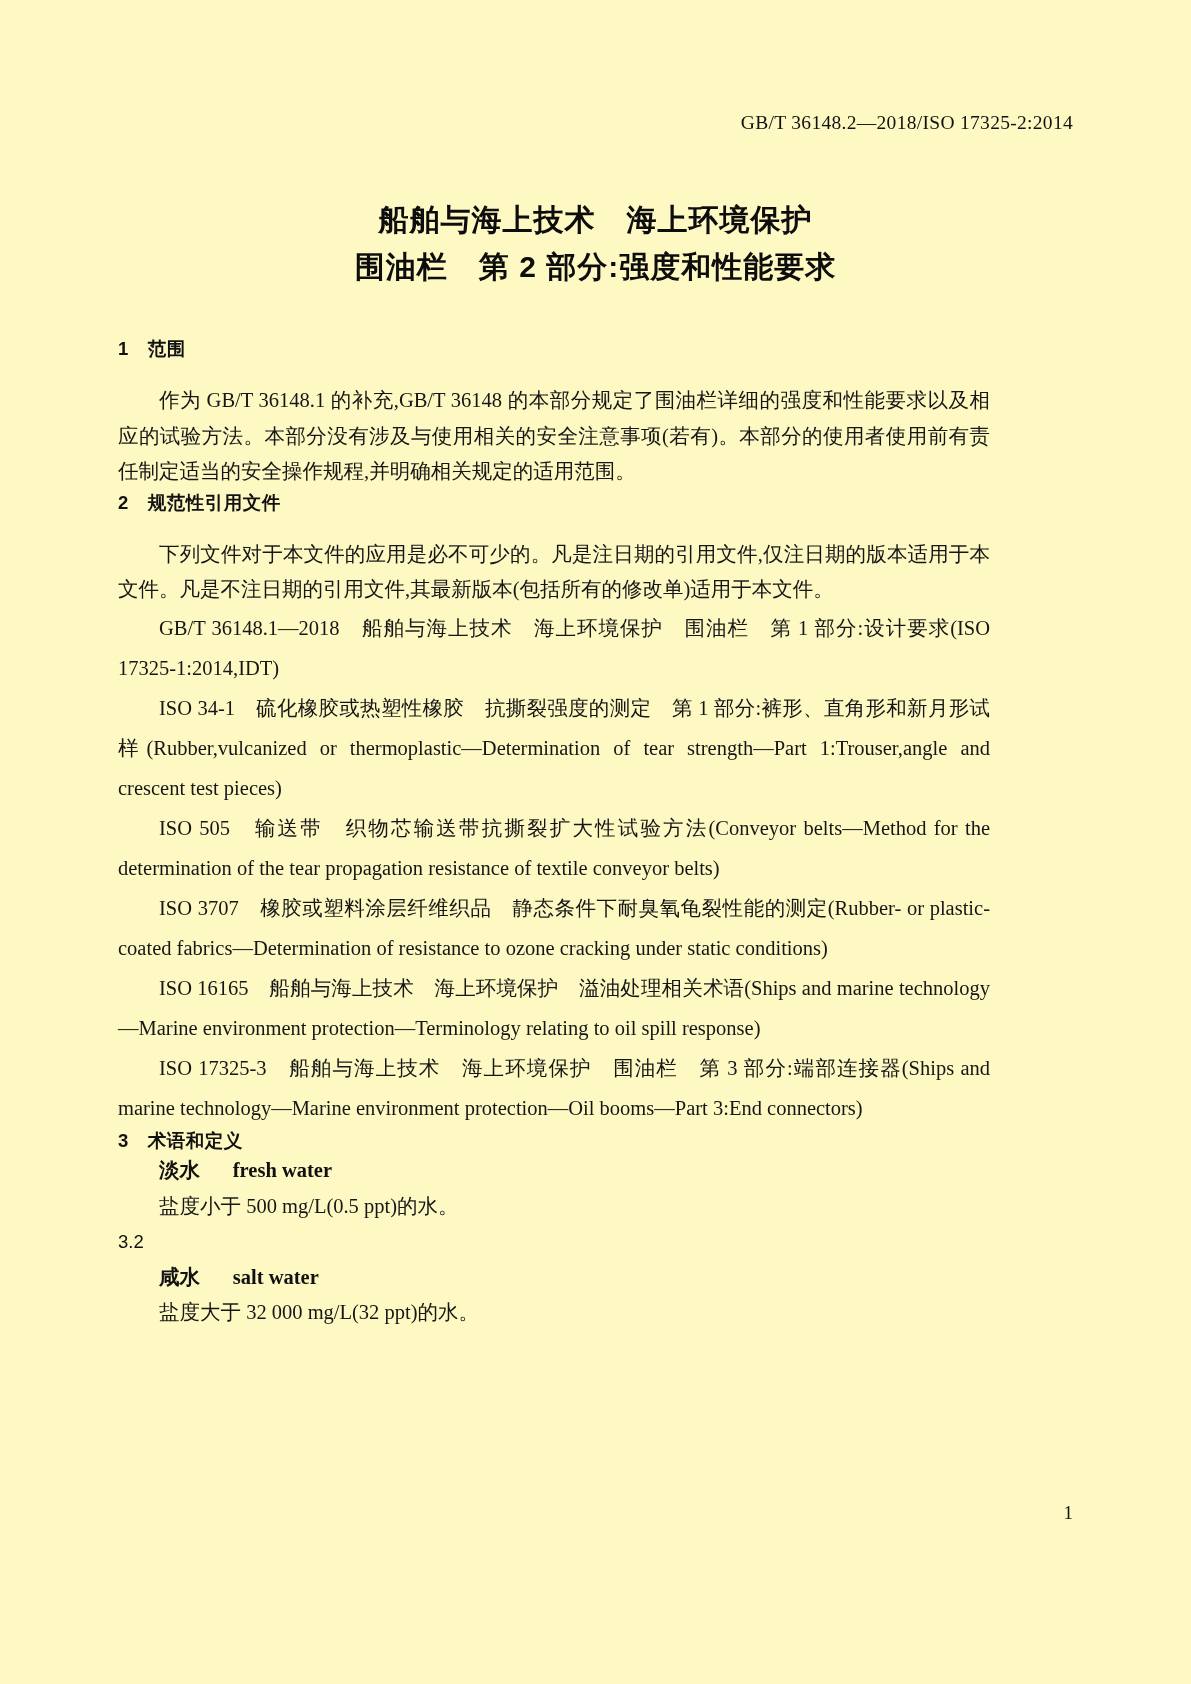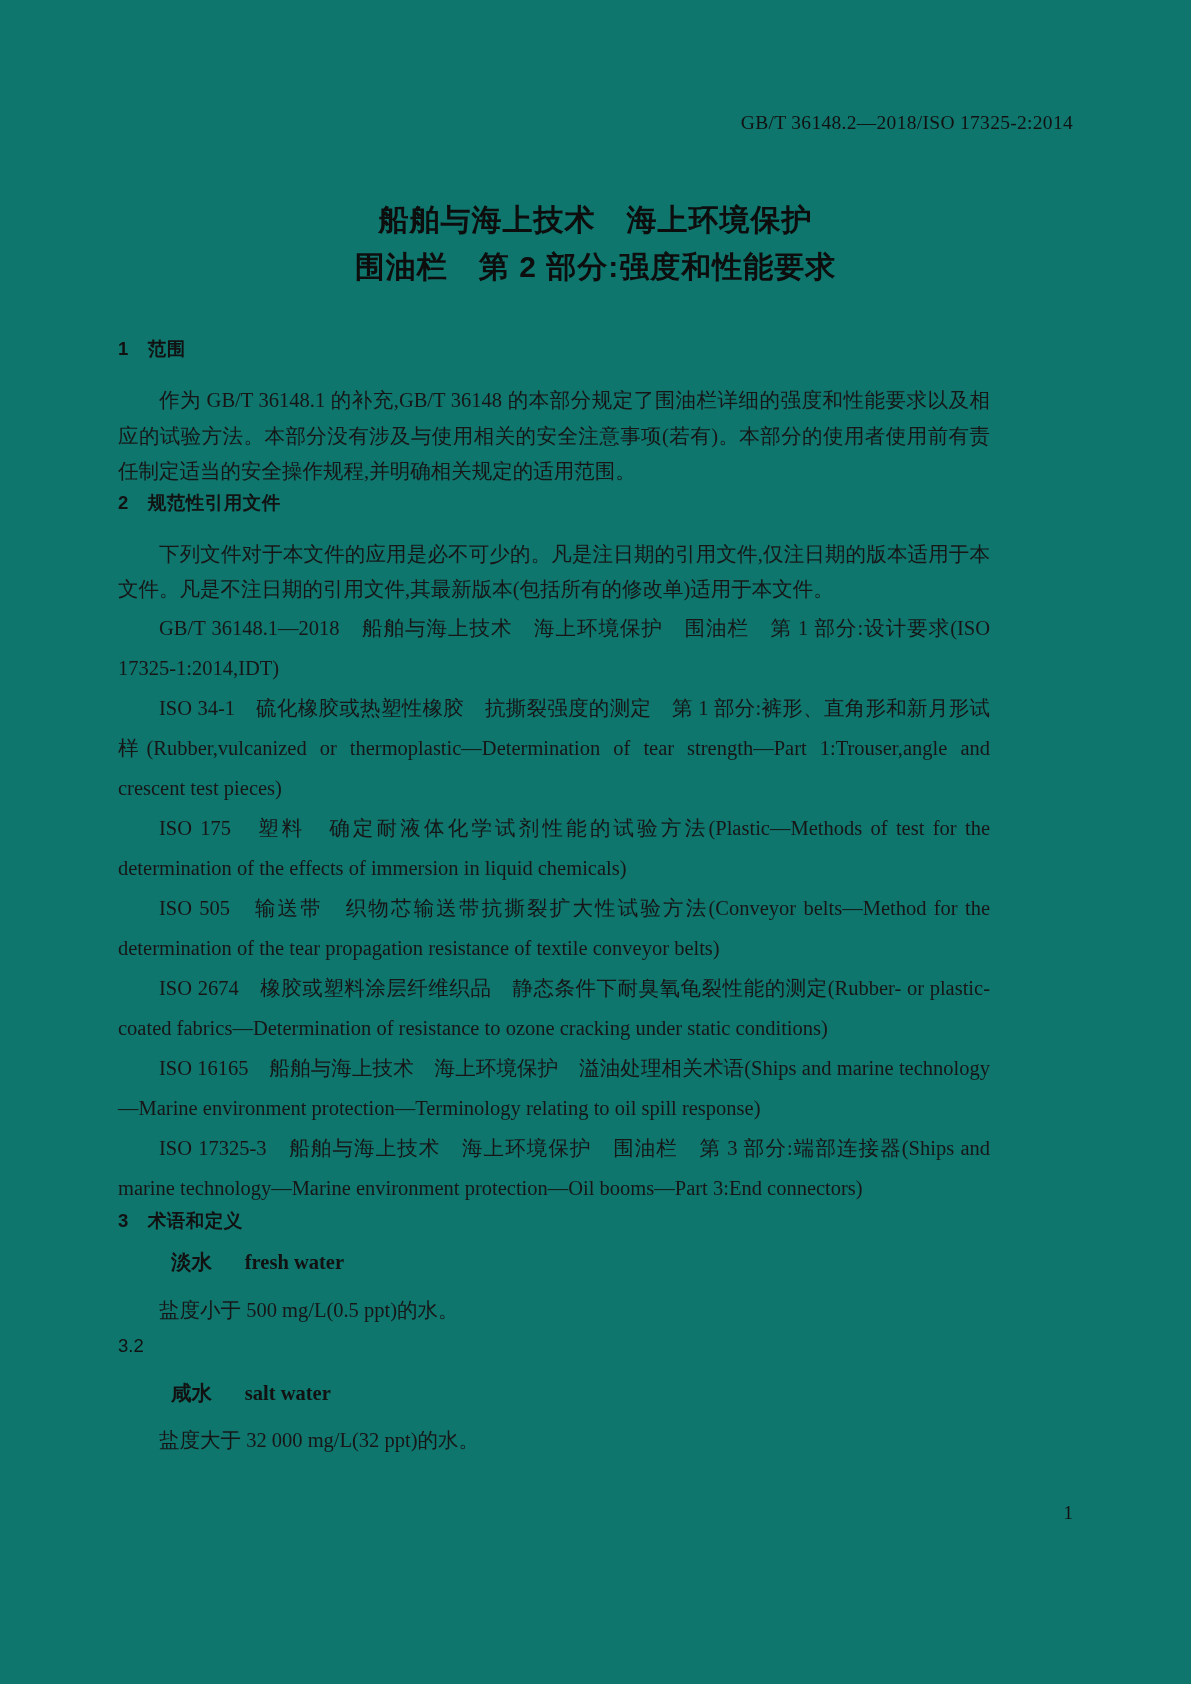--- a/index.html
+++ b/index.html
@@ -9,21 +9,21 @@
   }
   body {
     font-family: "Liberation Serif", "DejaVu Serif", serif;
     color: #1a1a1a;
   }
   .page {
     position: relative;
     width: 1191px;
     height: 1684px;
     margin: 0 auto;
-    background: #0f766e;
+    background: #fef9c3;
     box-sizing: border-box;
     overflow: hidden;
   }
   
   .running-header {
     position: absolute;
     top: 112px;
     left: 118px;
     right: 118px;
     text-align: right;
@@ -87,21 +87,21 @@
     color: #161616;
   }
   .term-num {
     margin: 0;
     font-family: "Liberation Sans", "DejaVu Sans", sans-serif;
     font-size: 18.5px;
     line-height: 35.6px;
     color: #111;
   }
   .term-name {
-    margin: 12px;
+    margin: 0;
     font-size: 20.5px;
     line-height: 35.6px;
     font-weight: 700;
     text-indent: 2em;
     color: #111;
   }
   .term-name .en {
     font-family: "Liberation Serif", "DejaVu Serif", serif;
     font-weight: 700;
     margin-left: 1.6em;
@@ -139,23 +139,22 @@
 
   <div class="content">
 
     <h2 class="clause">1　范围</h2>
     <p class="para first-after-head">作为 GB/T 36148.1 的补充,GB/T 36148 的本部分规定了围油栏详细的强度和性能要求以及相应的试验方法。本部分没有涉及与使用相关的安全注意事项(若有)。本部分的使用者使用前有责任制定适当的安全操作规程,并明确相关规定的适用范围。</p>
 
     <h2 class="clause clause-gap-top">2　规范性引用文件</h2>
     <p class="para first-after-head">下列文件对于本文件的应用是必不可少的。凡是注日期的引用文件,仅注日期的版本适用于本文件。凡是不注日期的引用文件,其最新版本(包括所有的修改单)适用于本文件。</p>
     <p class="ref">GB/T 36148.1—2018　船舶与海上技术　海上环境保护　围油栏　第 1 部分:设计要求(ISO 17325-1:2014,IDT)</p>
     <p class="ref">ISO 34-1　硫化橡胶或热塑性橡胶　抗撕裂强度的测定　第 1 部分:裤形、直角形和新月形试样(Rubber,vulcanized or thermoplastic—Determination of tear strength—Part 1:Trouser,angle and crescent test pieces)</p>
-    <p class="ref">ISO 175　塑料　确定耐液体化学试剂性能的试验方法(Plastic—Methods of test for the determination of the effects of immersion in liquid chemicals)</p>
     <p class="ref">ISO 505　输送带　织物芯输送带抗撕裂扩大性试验方法(Conveyor belts—Method for the determination of the tear propagation resistance of textile conveyor belts)</p>
-    <p class="ref">ISO 2674　橡胶或塑料涂层纤维织品　静态条件下耐臭氧龟裂性能的测定(Rubber- or plastic-coated fabrics—Determination of resistance to ozone cracking under static conditions)</p>
+    <p class="ref">ISO 3707　橡胶或塑料涂层纤维织品　静态条件下耐臭氧龟裂性能的测定(Rubber- or plastic-coated fabrics—Determination of resistance to ozone cracking under static conditions)</p>
     <p class="ref">ISO 16165　船舶与海上技术　海上环境保护　溢油处理相关术语(Ships and marine technology—Marine environment protection—Terminology relating to oil spill response)</p>
     <p class="ref">ISO 17325-3　船舶与海上技术　海上环境保护　围油栏　第 3 部分:端部连接器(Ships and marine technology—Marine environment protection—Oil booms—Part 3:End connectors)</p>
 
     <h2 class="clause clause-gap-top">3　术语和定义</h2>
 
     <p class="term-name"><span>淡水</span><span class="en">fresh water</span></p>
     <p class="term-def">盐度小于 500 mg/L(0.5 ppt)的水。</p>
 
     <p class="term-num">3.2</p>
     <p class="term-name"><span>咸水</span><span class="en">salt water</span></p>

